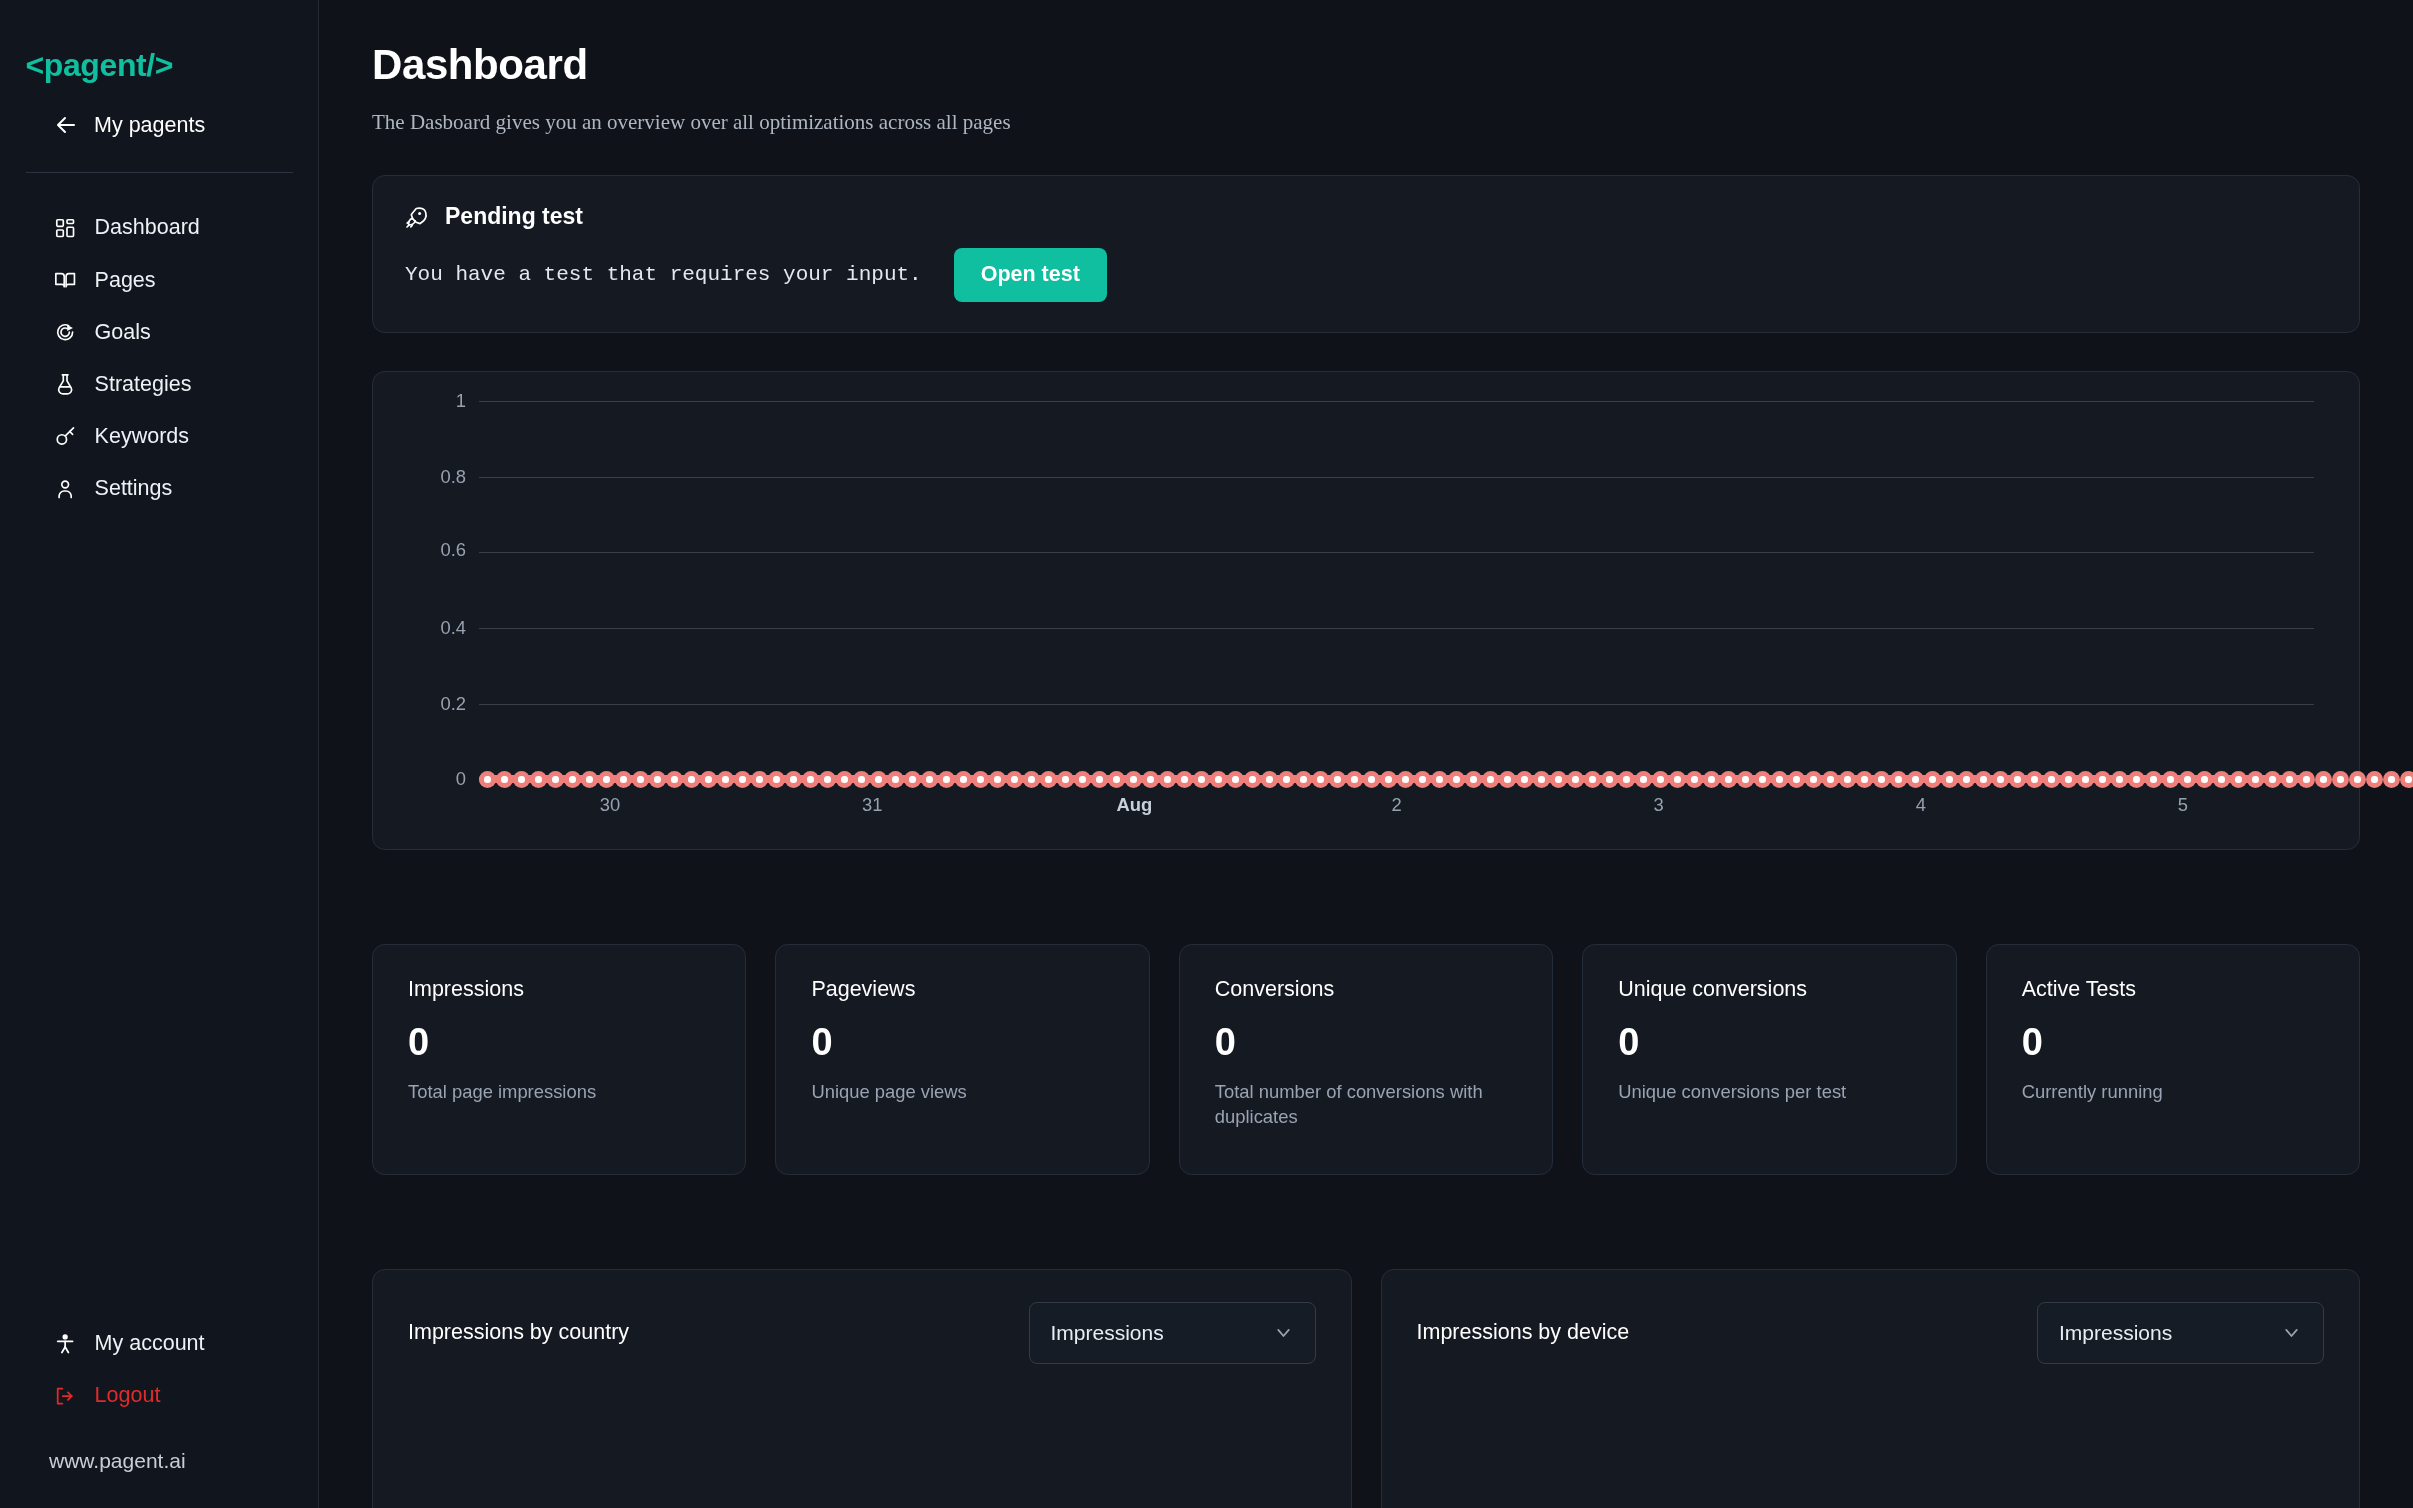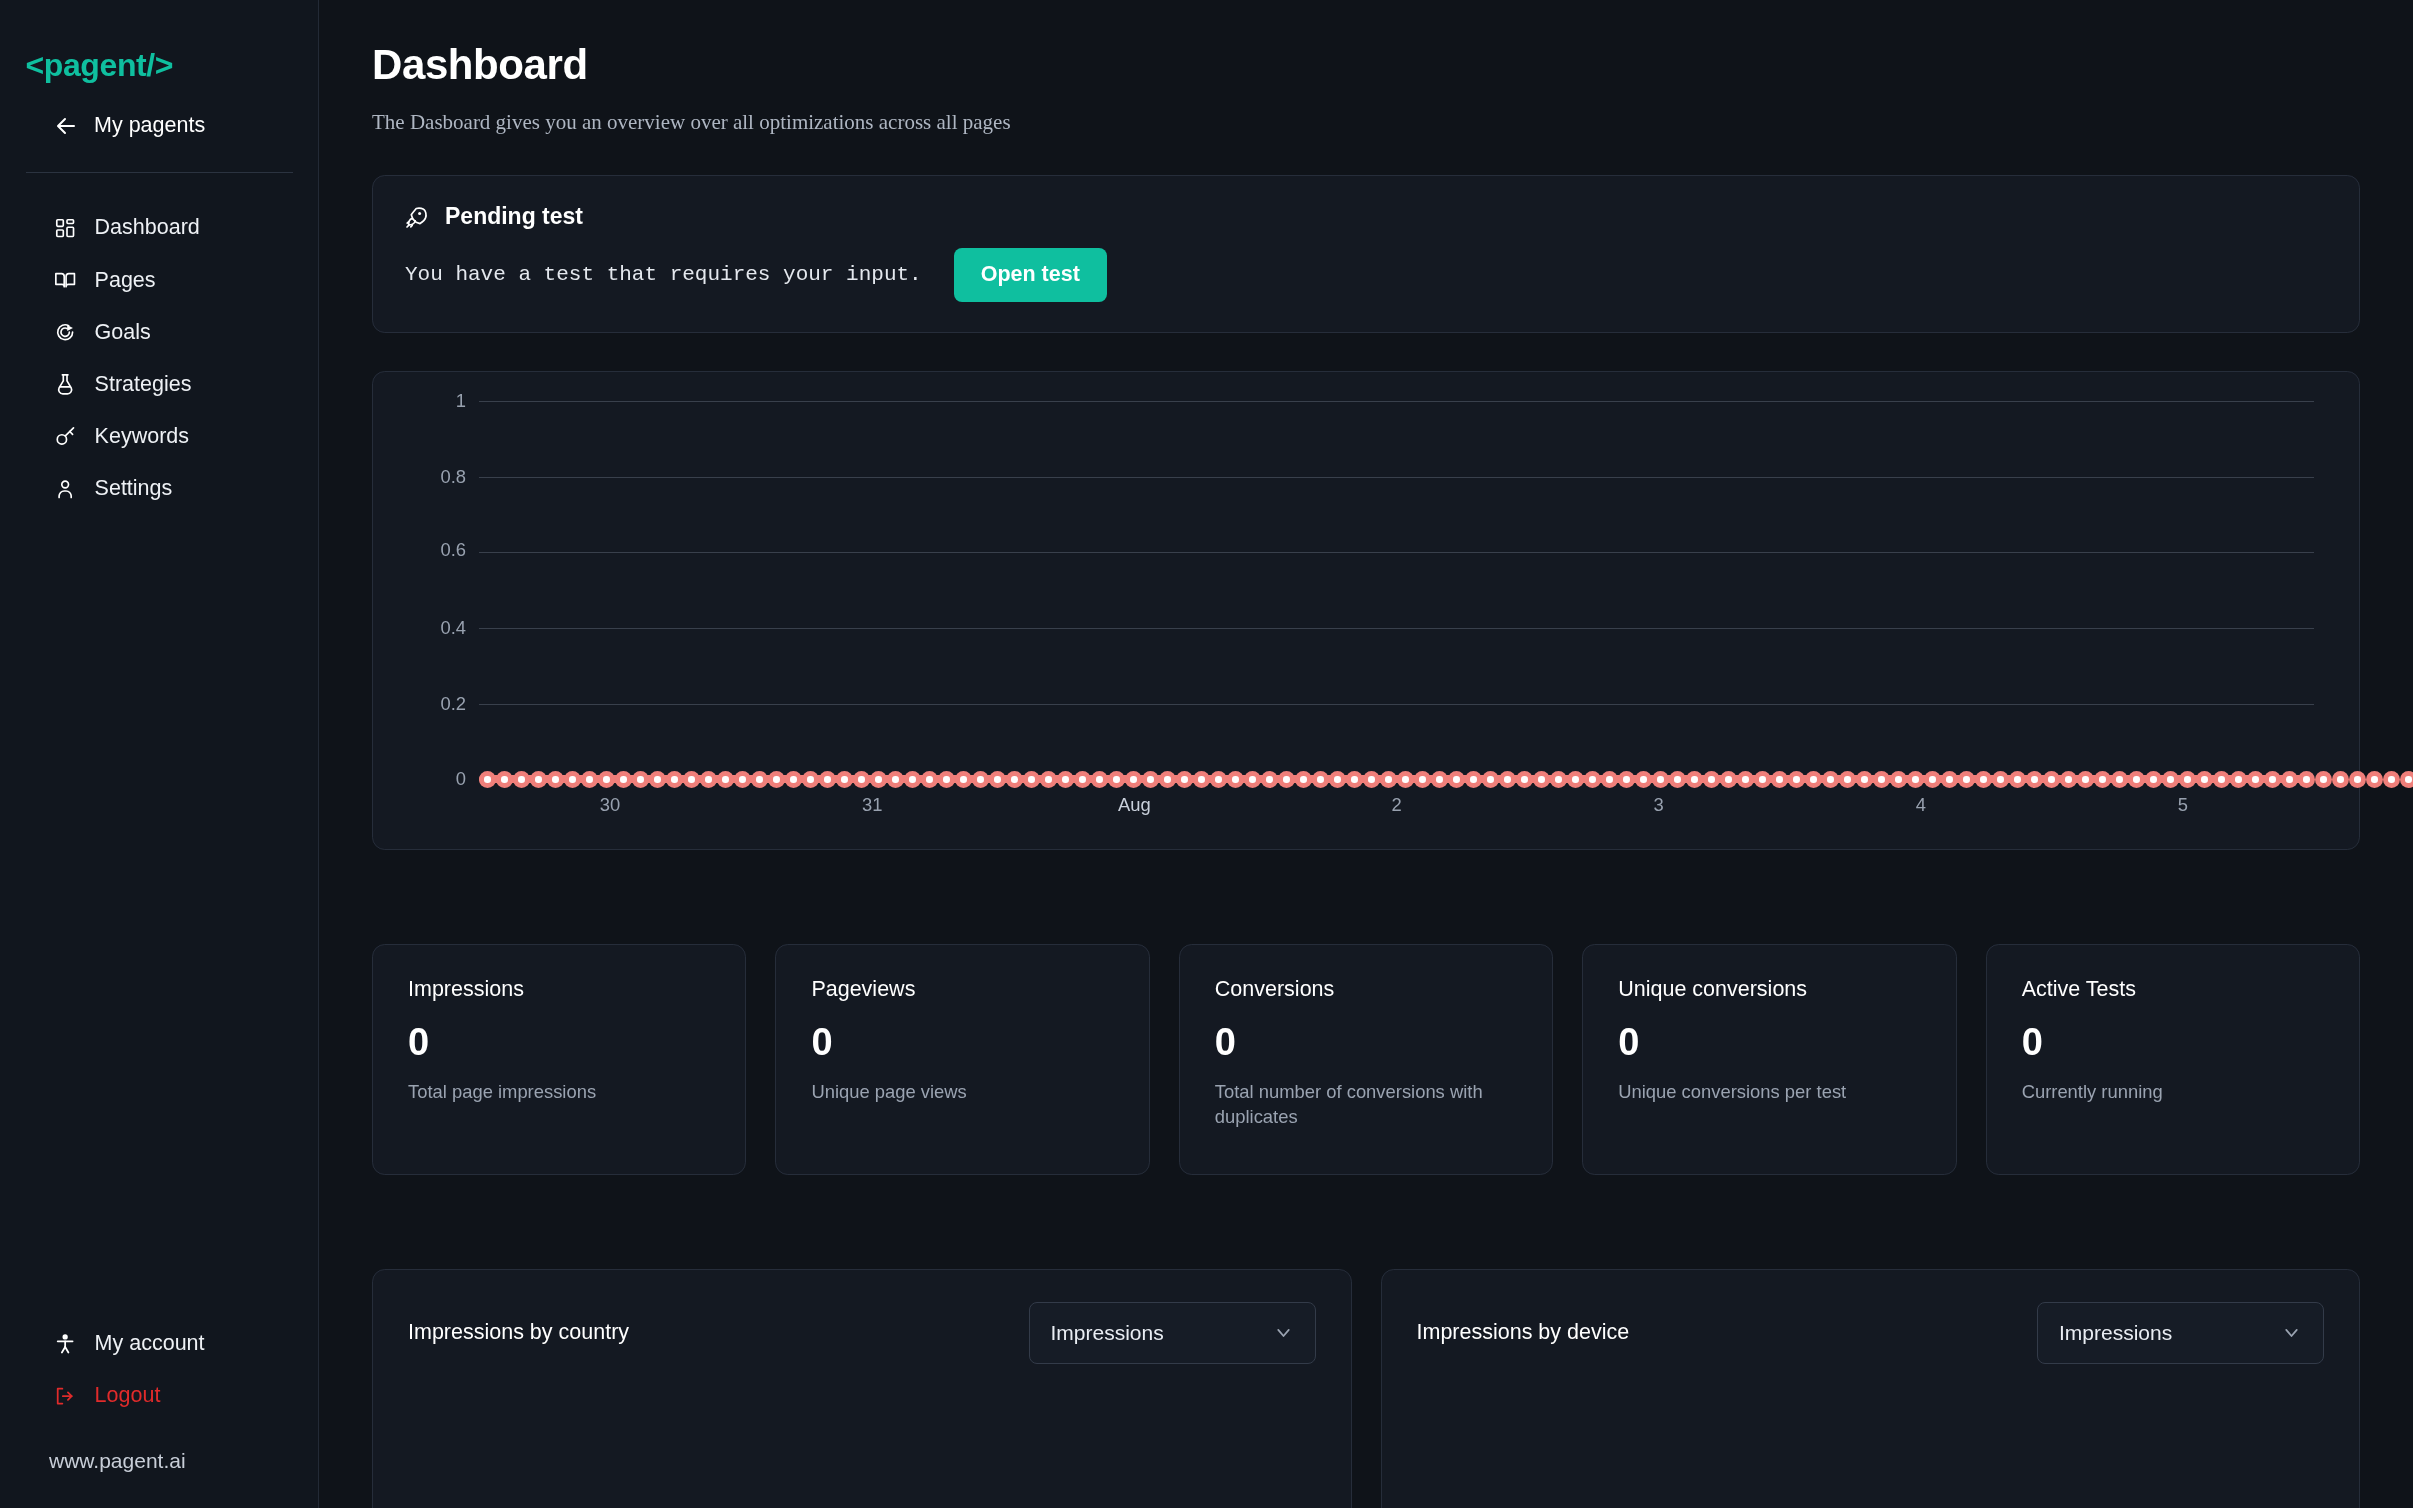--- a/index.html
+++ b/index.html
@@ -36,21 +36,21 @@
     font-size: 32px;
     font-weight: bold;
     letter-spacing: -0.4px;
     padding: 49px 0 0 25.5px;
     line-height: 1;
     white-space: nowrap;
   }
 
   .back-row {
     display: flex;
-    align-items: center;
+    align-items: flex-start;
     gap: 16px;
     padding: 32px 0 0 54px;
     cursor: pointer;
   }
   .back-row .lbl {
     color: #ffffff;
     font-size: 21.5px;
     white-space: nowrap;
   }
 
@@ -262,21 +262,21 @@
     top: 393px;
     height: 32px;
   }
   .x-tick {
     position: absolute;
     transform: translateX(-50%);
     color: #98a1af;
     font-size: 18.4px;
     white-space: nowrap;
   }
-  .x-tick.bold { color: #c9d0db; font-weight: normal; }
+  .x-tick.bold { color: #c9d0db; font-weight: bold; }
 
   
   .stats {
     display: flex;
     gap: 29px;
     margin-top: 46px;
   }
   .stat {
     flex: 1;
     min-width: 0;

